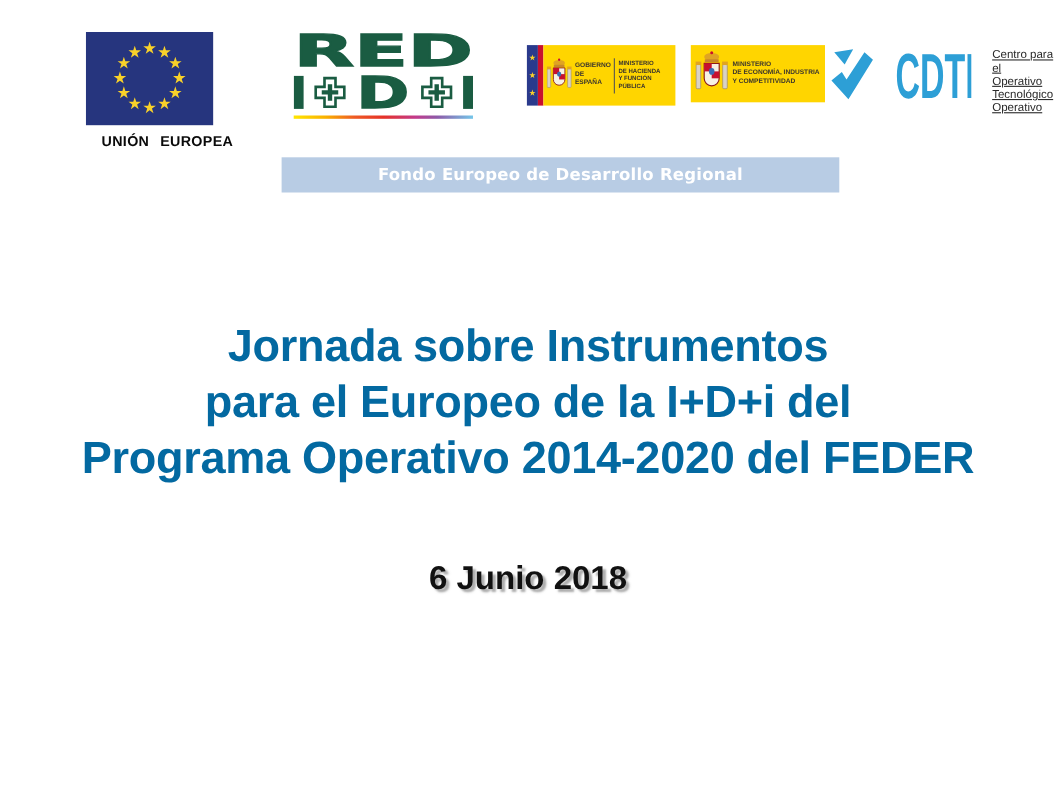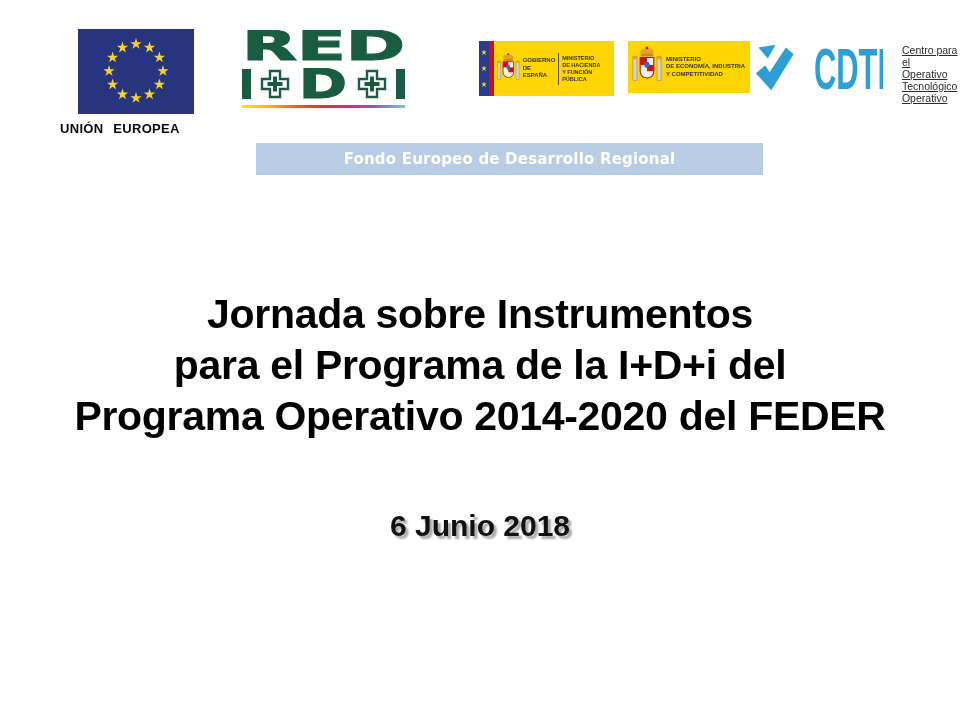--- a/index.html
+++ b/index.html
@@ -4,25 +4,25 @@
 <style>
   html,body{margin:0;padding:0;}
   body{
     width:960px;height:720px;background:#ffffff;position:relative;overflow:hidden;
     font-family:"Liberation Sans",sans-serif;
   }
   .abs{position:absolute;}
 
   
   .eu-flag{left:78px;top:29px;width:116px;height:85px;display:block;}
-  .eu-label{left:60px;top:121px;width:152px;text-align:left;
+  .eu-label{left:60px;top:121px;width:152px;text-align:right;
     font-size:13px;font-weight:bold;color:#0a0a0a;letter-spacing:.3px;word-spacing:6px;}
 
   
-  .red-logo{left:242px;top:30px;width:163px;height:78px;}
+  .red-logo{left:267px;top:30px;width:163px;height:78px;}
   .red-row1{display:block;}
   .red-row2{display:block;margin-top:4px;}
   .rainbow{width:163px;height:3px;margin-top:5px;
     background:linear-gradient(90deg,#ffe600 0%,#f9b000 18%,#ee5a24 34%,#e53228 50%,#c23a8c 68%,#8d5aa8 80%,#74c6e9 100%);}
 
   
   .gov1{left:479px;top:41px;width:135px;height:55px;display:flex;}
   .gov1-blue{width:10px;background:#2a3a8c;display:flex;flex-direction:column;
     justify-content:space-around;align-items:center;padding:3px 0;}
   .gov1-red{width:5px;background:#c8102e;}
@@ -40,21 +40,21 @@
   .cdti-word{display:block;margin-top:2px;}
   .cdti-tagline{margin-top:3px;font-size:10.5px;line-height:12px;color:#2b2b2b;text-decoration:underline;}
 
   
   .banner{left:256px;top:143px;width:507px;height:32px;background:#b8cce4;
     display:flex;align-items:center;justify-content:center;}
   .banner-text{font-family:"DejaVu Sans",sans-serif;font-size:15px;font-weight:bold;
     color:#ffffff;letter-spacing:.2px;}
 
   
-  .title{left:0;top:289px;width:960px;text-align:center;color:#000000;
+  .title{left:0;top:289px;width:960px;text-align:center;color:#0369a1;
     font-size:41px;font-weight:bold;line-height:51px;letter-spacing:-.3px;}
   .date{left:0;top:501px;width:960px;text-align:center;color:#111;
     font-size:30px;font-weight:bold;line-height:50px;
     text-shadow:3px 3px 2px rgba(100,100,100,.55);}
 </style>
 </head>
 <body>
 
 <svg width="0" height="0" style="position:absolute" aria-hidden="true">
   <defs>
@@ -177,17 +177,17 @@
     <div>Operativo</div>
   </div>
 </div>
 
 <div class="abs banner">
   <span class="banner-text">Fondo Europeo de Desarrollo Regional</span>
 </div>
 
 <div class="abs title">
   <div>Jornada sobre Instrumentos</div>
-  <div>para el Programa de la I+D+i del</div>
+  <div>para el Europeo de la I+D+i del</div>
   <div>Programa Operativo 2014-2020 del FEDER</div>
 </div>
 
 <div class="abs date">6 Junio 2018</div>
 
 </body></html>

